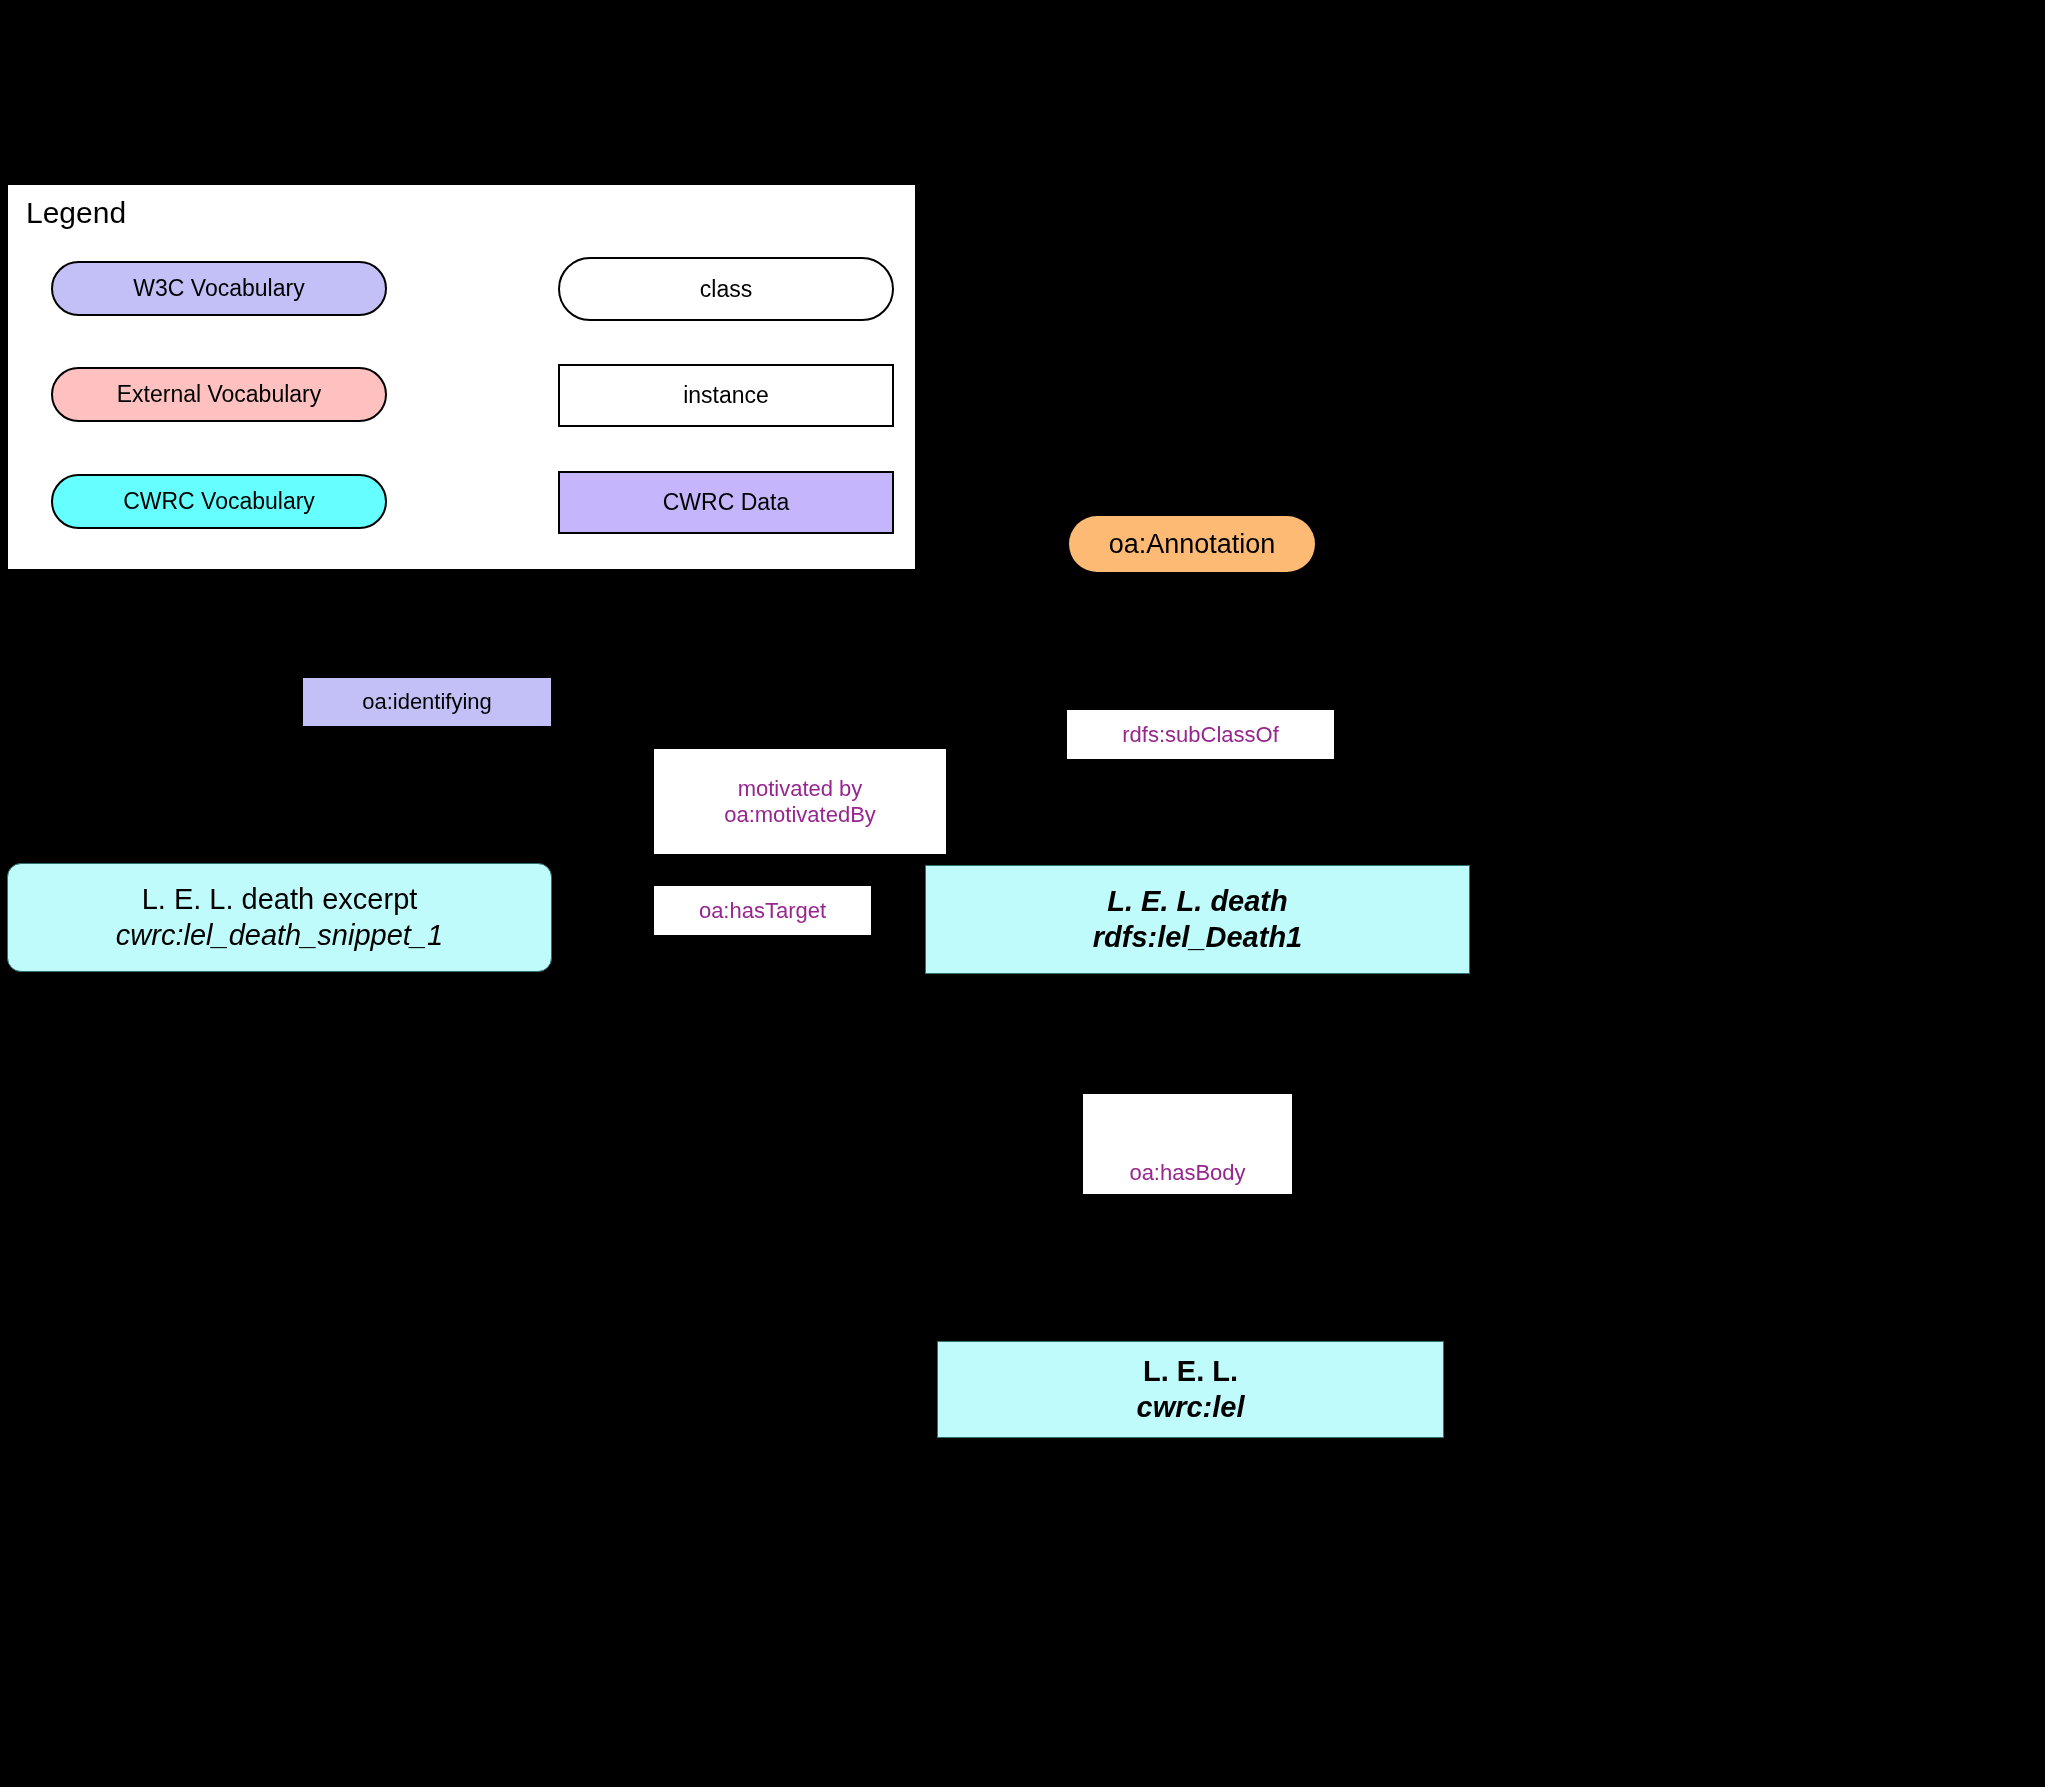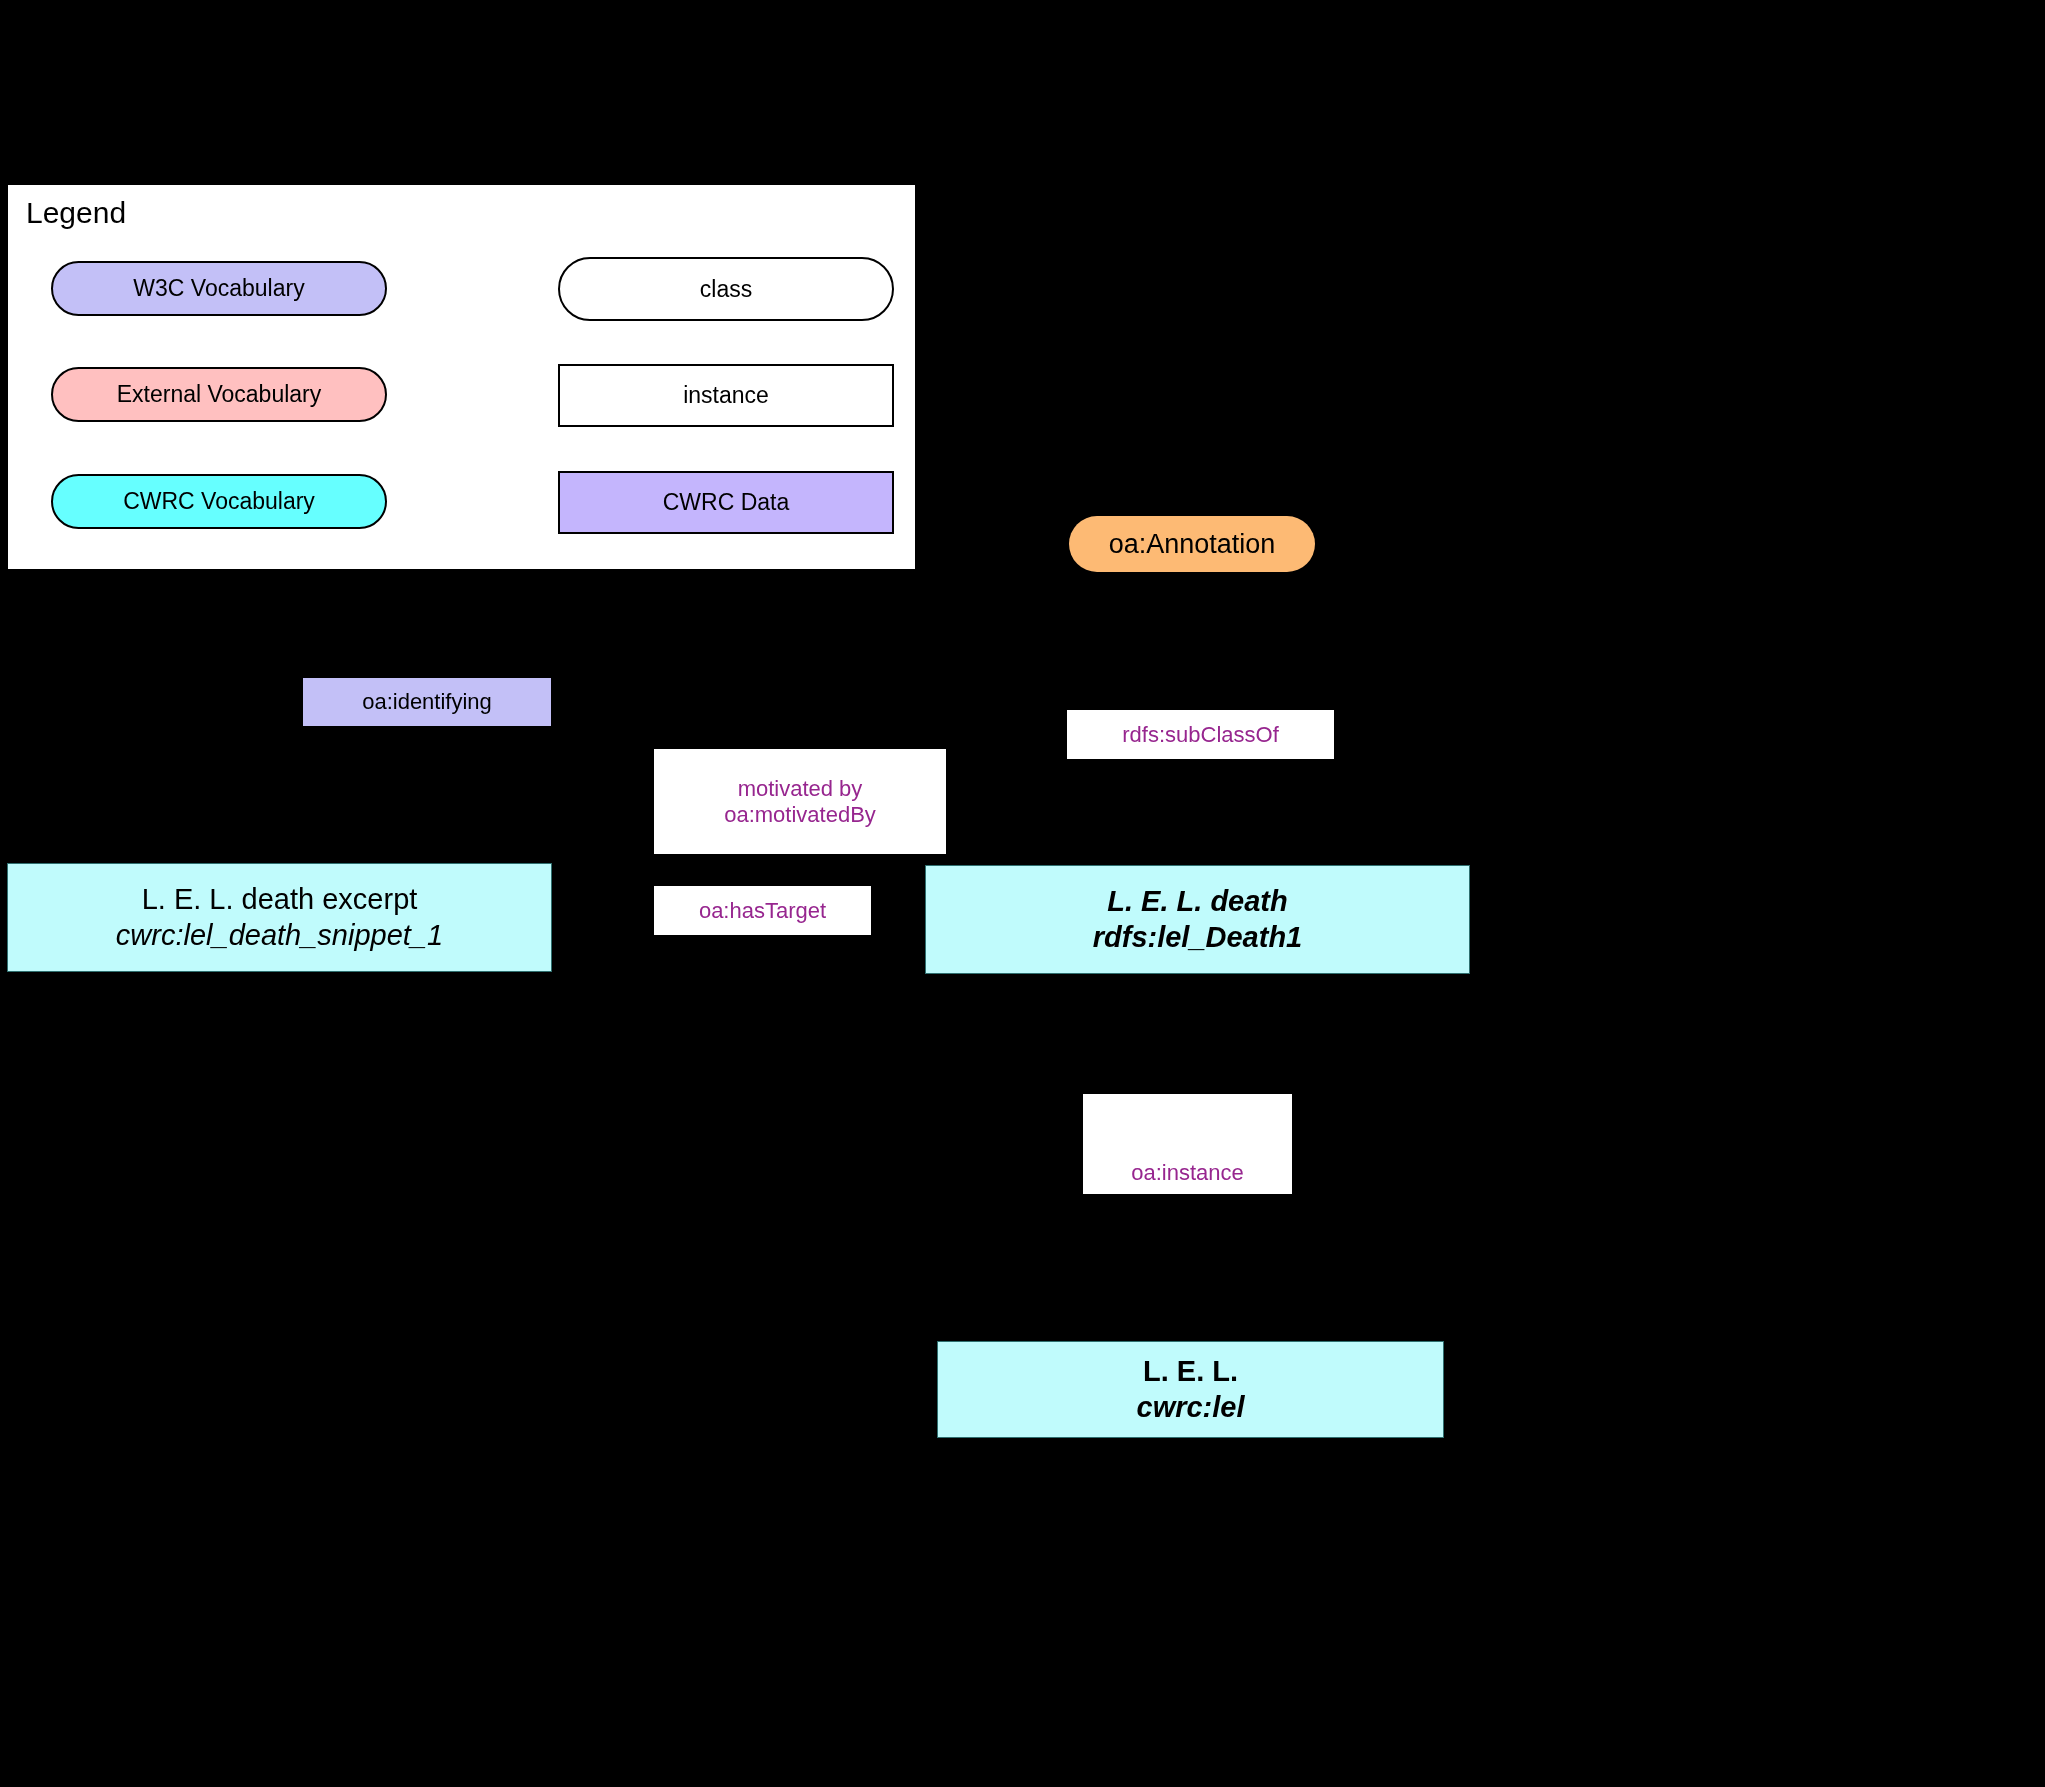--- a/index.html
+++ b/index.html
@@ -113,21 +113,21 @@
     line-height: 1.16;
     white-space: nowrap;
   }
   .edge-label.purple-bg { background: #c3c0f7; color: #000000; }
   .edge-label.white-bg  { background: #ffffff; color: #97268f; }
   .edge-label.align-bottom { align-items: flex-end; padding-bottom: 8px; }
 
   
   #node-oa-annotation { left: 1069px; top: 516px;  width: 246px; height: 56px;  background: #fdba74; }
 
-  #node-lel-death-excerpt { left: 7px;   top: 863px; width: 545px; height: 109px; background: #c0fbfc; }
+  #node-lel-death-excerpt { left: 7px;   top: 863px; width: 545px; height: 109px; background: #c0fbfc; border-radius: 14px; }
   #node-lel-death         { left: 925px; top: 865px; width: 545px; height: 109px; background: #c0fbfc; }
   #node-lel               { left: 937px; top: 1341px; width: 507px; height: 97px; background: #c0fbfc; }
 
   
   #label-oa-identifying { left: 303px;  top: 678px; width: 248px;  height: 48px;  }
   #label-motivated-by   { left: 654px; top: 749px; width: 292px;  height: 105px; }
   #label-rdfs-subclassof{ left: 1067px; top: 710px; width: 267px;  height: 49px;  }
   #label-oa-hastarget   { left: 654px; top: 886px; width: 217px;  height: 49px;  }
   #label-oa-hasbody     { left: 1083px; top: 1094px; width: 209px;  height: 100px; }
 </style>
@@ -196,17 +196,17 @@
 
   <div class="edge-label white-bg" id="label-rdfs-subclassof">
     <span>rdfs:subClassOf</span>
   </div>
 
   <div class="edge-label white-bg" id="label-oa-hastarget">
     <span>oa:hasTarget</span>
   </div>
 
   <div class="edge-label white-bg align-bottom" id="label-oa-hasbody">
-    <span>oa:instance</span>
+    <span>oa:hasBody</span>
   </div>
 
 </div>
 
 
 </body></html>

